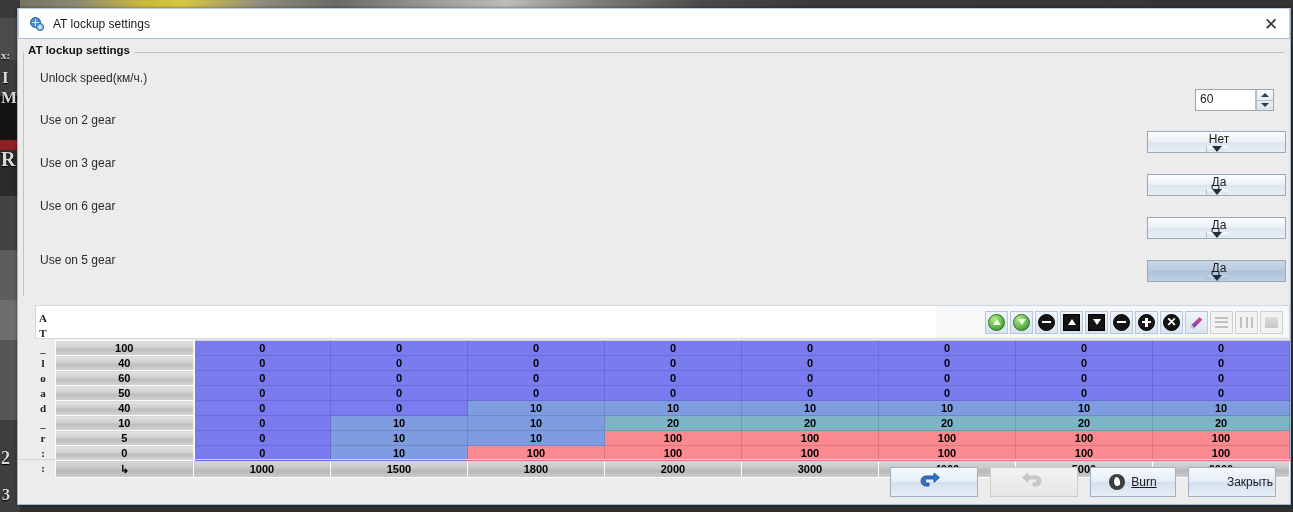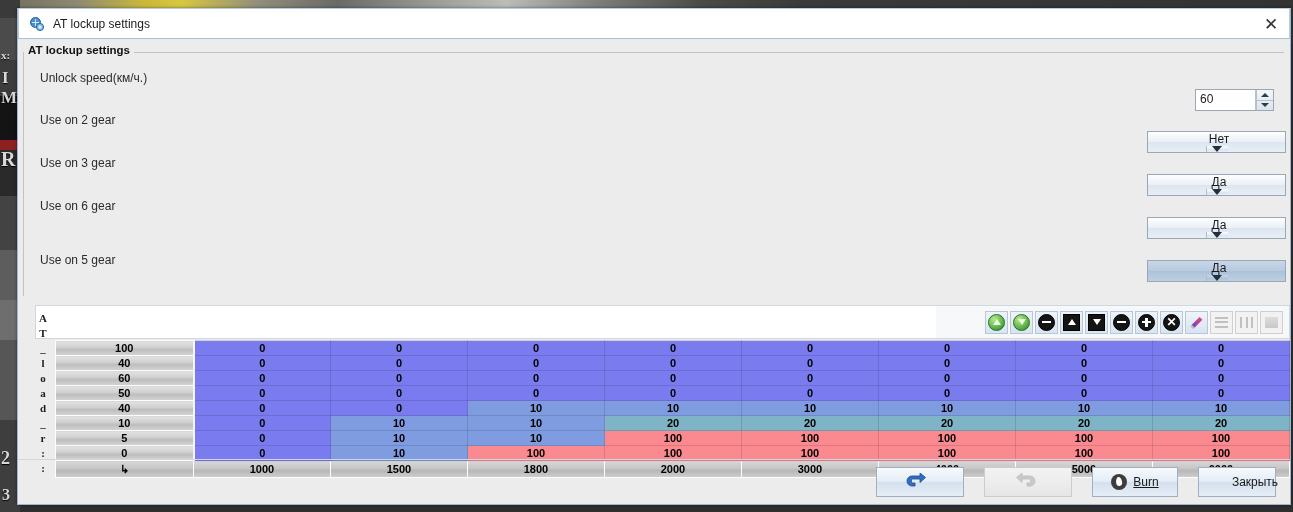--- a/index.html
+++ b/index.html
@@ -251,32 +251,32 @@
   }
 
   
   #footer {
     position: absolute; left: 0; bottom: 0; width: 1272px; height: 44px;
     border-top: 1px solid #cfd8e2;
     display: flex; align-items: center; justify-content: flex-end;
     padding-right: 14px; gap: 0px;
   }
   .btn {
-    height: 30px; margin-left: 20px;
+    height: 30px; margin-left: 12px;
     display: flex; align-items: center; justify-content: center; gap: 6px;
     font-size: 12px; color: #1a1a1a;
     border: 1px solid #9fb0c2;
     background: linear-gradient(180deg,#f7fafd 0%,#e3ecf6 48%,#d4e0ee 52%,#e6eef7 100%);
   }
   .btn.disabled { color:#a8a8a8; border:1px solid #cccccc;
                   background: linear-gradient(180deg,#f3f3f3,#e6e6e6);}
   .btn-undo { width: 88px; }
   .btn-redo { width: 88px; }
   .btn-burn { width: 86px; }
-  .btn-close { width: 78px; padding-left: 36px; }
+  .btn-close { width: 88px; padding-left: 36px; }
   .arrow-undo, .arrow-redo {
     width: 22px; height: 18px; position: relative;
   }
   .arrow-undo svg, .arrow-redo svg { display:block; }
   .flame {
     width: 16px; height: 16px; border-radius: 50%;
     background: #3d3d3d; position: relative;
     display:flex;align-items:center;justify-content:center;
   }
   .flame:after {

